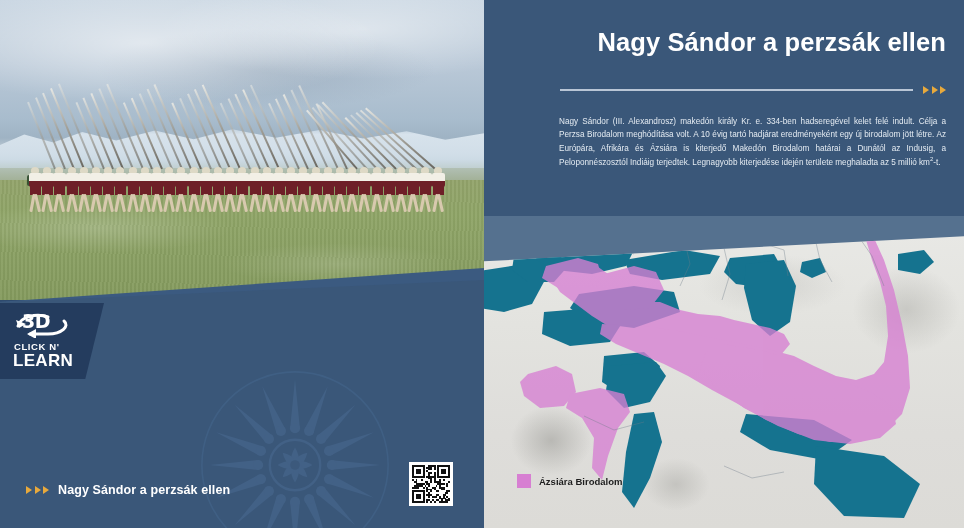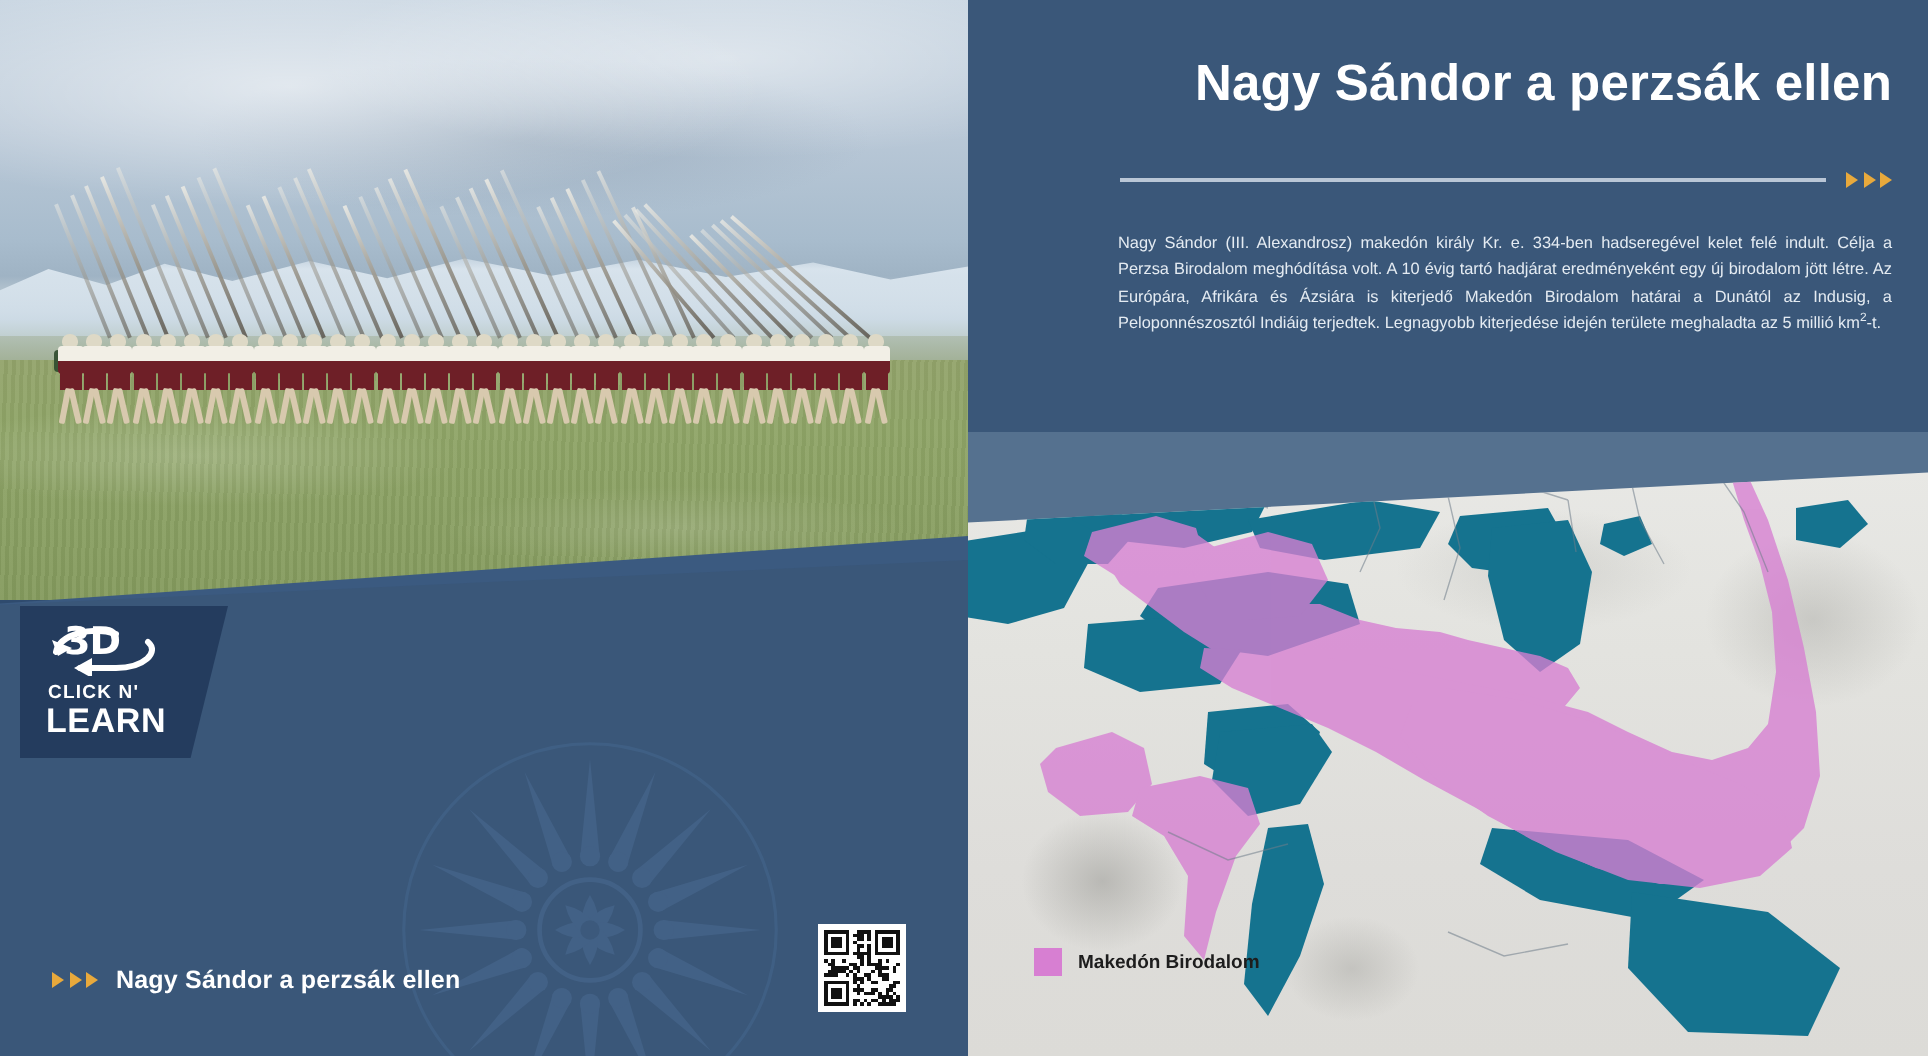--- a/index.html
+++ b/index.html
@@ -77,21 +77,20 @@
   }
   
   .vergina{ position:absolute; left:198px; top:368px; width:194px; height:194px; opacity:.55; }
 
   
   .badge{
     position:absolute; left:0; top:303px; width:104px; height:76px;
     background:#243c5e;
     clip-path:polygon(0 0, 100% 0, 82% 100%, 0 100%);
     color:#fff;
-    margin-left:10px;
   }
   .badge .b3d{ position:absolute; left:14px; top:9px; width:58px; height:26px; }
   .badge .b3d .txt{ position:absolute; left:8px; top:-2px; font-size:19px; font-weight:bold;
     letter-spacing:-0.5px; font-family:"DejaVu Sans", sans-serif; }
   .badge .clickn{ position:absolute; left:14px; top:38px; font-size:9.5px; font-weight:bold;
     letter-spacing:.6px; }
   .badge .learn{ position:absolute; left:13px; top:48px; font-size:17px; font-weight:bold;
     letter-spacing:.3px; }
 
   
@@ -826,18 +825,18 @@
             <path d="M240 32 L246 58 L238 84"></path>
             <path d="M300 34 L304 60"></path>
             <path d="M330 18 L336 44 L348 66"></path>
             <path d="M370 14 L388 40 L400 70"></path>
             <path d="M100 200 L130 214 L160 206"></path>
             <path d="M240 250 L268 262 L300 256"></path>
           </g>
         </svg>
         <div class="legend">
           <span class="sw" style="background: rgb(215, 127, 210);"></span>
-          <span class="lb">Makedón Birodalom</span>
+          <span class="lb">Ázsiára Birodalom</span>
         </div>
       </div>
     </div>
   </div>
 </div>
 
 </body></html>

